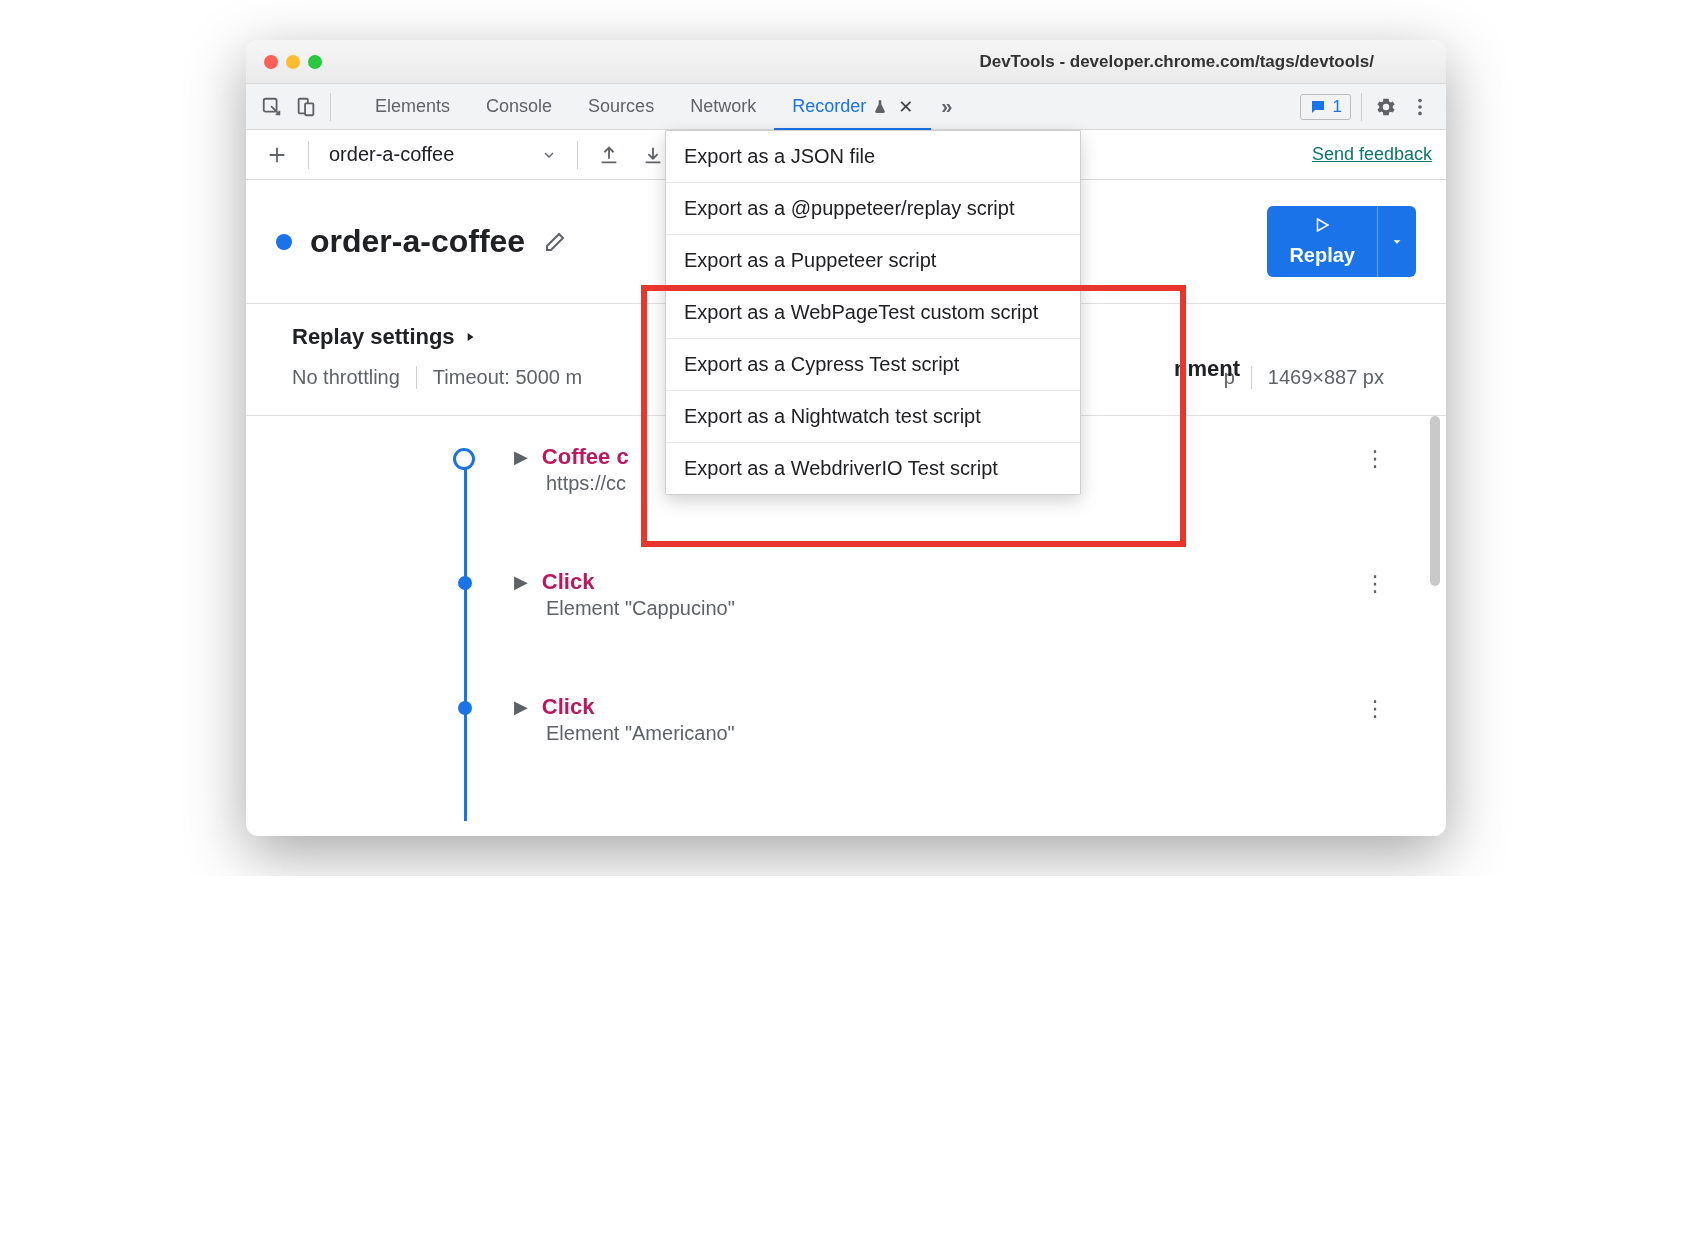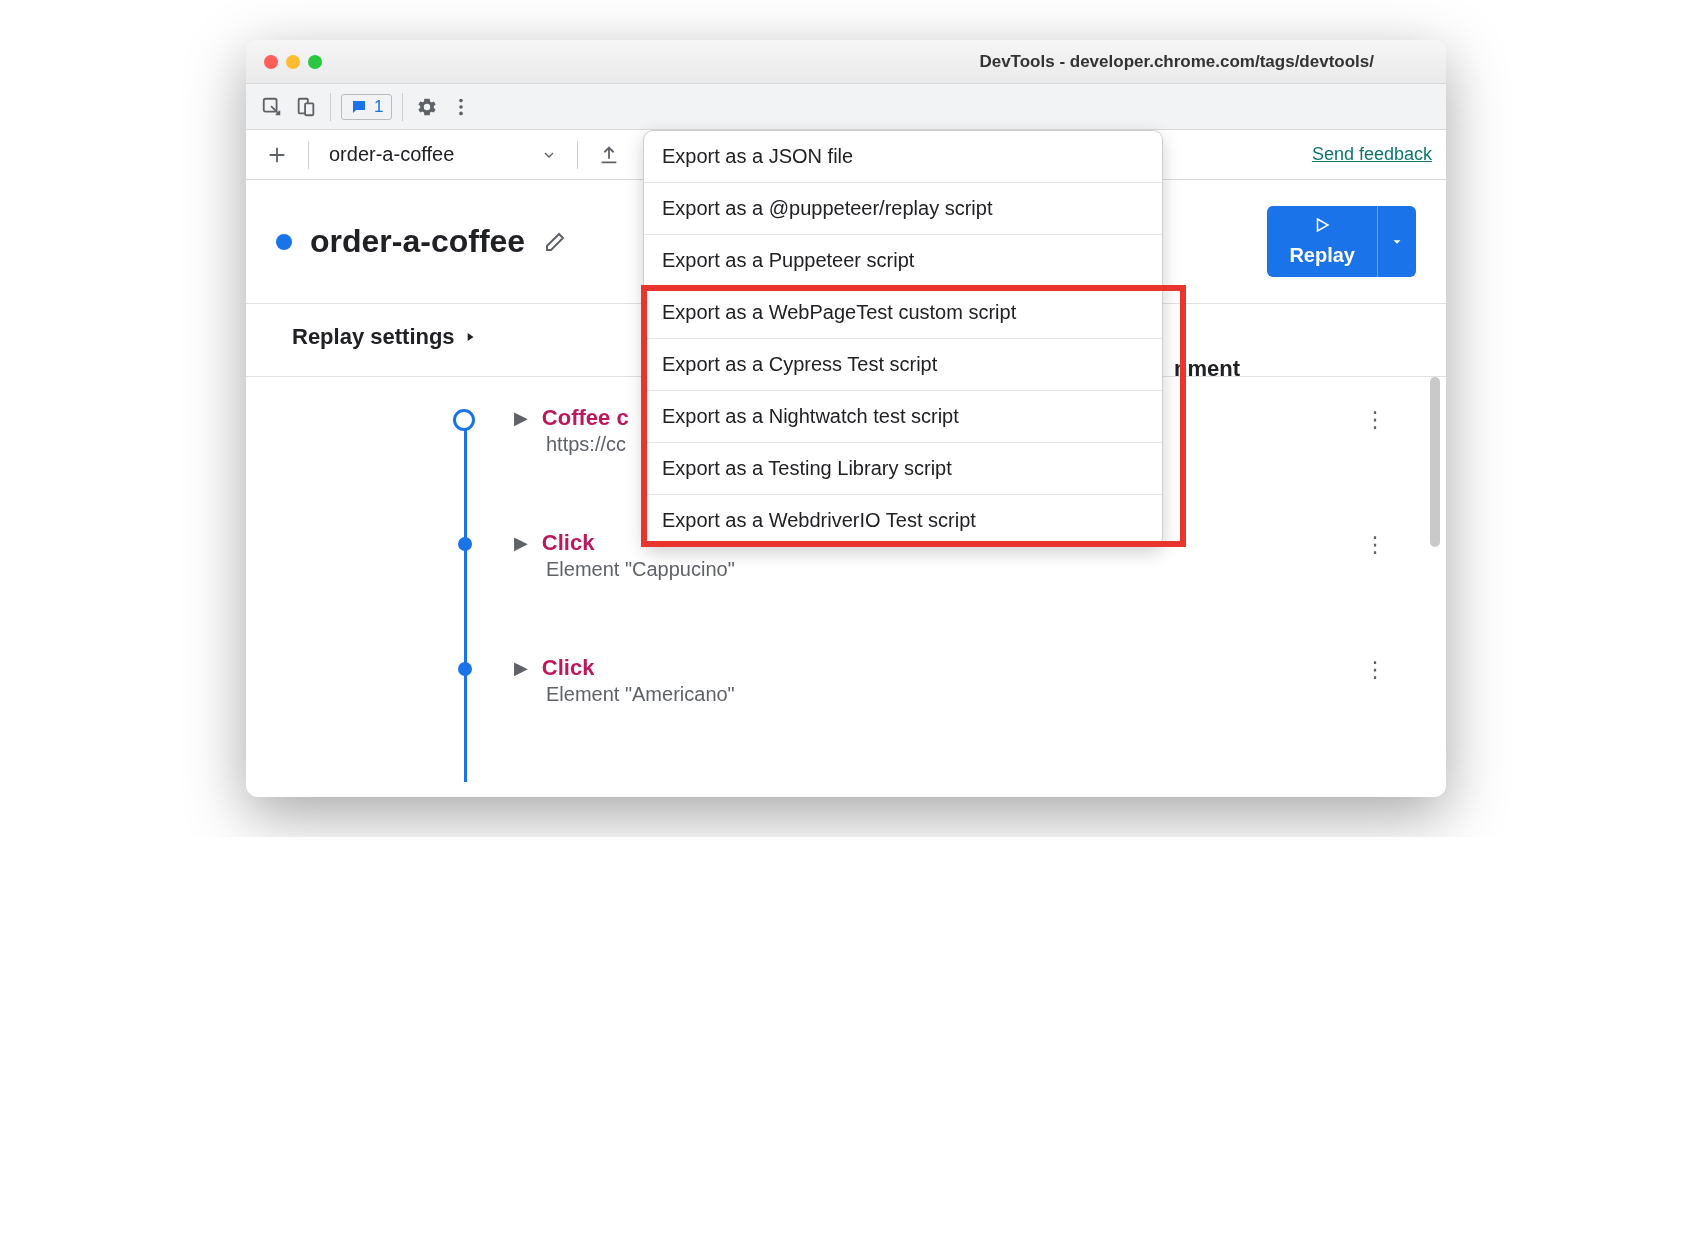--- a/index.html
+++ b/index.html
@@ -61,21 +61,21 @@
   .step { position:relative; padding: 8px 60px 36px 60px; }
   .node { position:absolute; left:0; top:12px; width:22px; height:22px; border-radius:50%;}
   .node.big { background:#fff; border:3px solid #1a73e8; left:-1px;}
   .node.small { width:14px; height:14px; background:#1a73e8; left:4px; top:15px;}
   .step-head { display:flex; align-items:center; gap:14px;}
   .caret-r { color:#5f6368; font-size:18px;}
   .step-title { font-size:22px; font-weight:600; color:#be185d;}
   .step-sub { font-size:20px; color:#5f6368; margin-left:32px; margin-top:2px;}
   .step-menu { position:absolute; right:60px; top:10px; color:#5f6368; font-size:22px;}
   .export-menu {
-    position:absolute; left:397px; top:0px; width:520px; background:#fff; border:1px solid #cfcfcf; border-radius:10px;
+    position:absolute; left:419px; top:0px; width:416px; background:#fff; border:1px solid #cfcfcf; border-radius:1px;
     box-shadow: 0 6px 18px rgba(0,0,0,0.18); z-index:30;
   }
   .export-item { padding: 14px 18px; font-size:20px; color:#202124; border-bottom:1px solid #e6e6e6; cursor:pointer;}
   .export-item:last-child { border-bottom:none;}
   .highlight-box { position:absolute; left:395px; top:155px; width:545px; height:262px; border:6px solid #e8352e; z-index:31; pointer-events:none;}
   .content-wrap { position:relative; }
   svg { display:block; }
 </style>
 </head>
 <body>
@@ -99,20 +99,36 @@
           <path d="M11 11 L20 20 M16 20 L20 20 L20 16"></path>
         </svg>
     </div>
     <div class="tb-icon">
       <svg width="22" height="22" viewBox="0 0 24 24" fill="none" stroke="#5f6368" stroke-width="2">
           <rect x="4" y="3" width="10" height="16" rx="1"></rect>
           <rect x="11" y="8" width="9" height="13" rx="1" fill="#f1f3f4"></rect>
         </svg>
     </div>
     <div class="divider"></div>
+    <div class="tabs">
+      <div class="tab">Elements</div>
+      <div class="tab">Console</div>
+      <div class="tab">Sources</div>
+      <div class="tab">Network</div>
+      <div class="tab active">
+        <span>Recorder</span>
+        <span class="flask">
+          <svg width="16" height="16" viewBox="0 0 24 24" fill="#5f6368">
+              <path d="M10 2h4v6l5 10a2 2 0 0 1-1.8 3H6.8A2 2 0 0 1 5 18l5-10V2z"></path>
+            </svg>
+        </span>
+        <span class="tab-close">✕</span>
+      </div>
+      <div class="overflow">»</div>
+    </div>
     <div class="issues">
       <svg width="18" height="18" viewBox="0 0 24 24" fill="#1a73e8">
           <path d="M4 4h16v12H8l-4 4V4z"></path>
         </svg>
       <span>1</span>
     </div>
     <div class="divider"></div>
     <div class="tb-icon">
       <svg width="22" height="22" viewBox="0 0 24 24" fill="#5f6368">
           <path d="M19.4 13a7.5 7.5 0 0 0 0-2l2-1.6-2-3.4-2.4 1a7.5 7.5 0 0 0-1.7-1L15 3h-6l-.3 2.9a7.5 7.5 0 0 0-1.7 1l-2.4-1-2 3.4L4.6 11a7.5 7.5 0 0 0 0 2l-2 1.6 2 3.4 2.4-1a7.5 7.5 0 0 0 1.7 1L9 21h6l.3-2.9a7.5 7.5 0 0 0 1.7-1l2.4 1 2-3.4L19.4 13zM12 15.5A3.5 3.5 0 1 1 12 8.5a3.5 3.5 0 0 1 0 7z"></path>
@@ -201,20 +217,27 @@
     <div class="settings-row" style="position:relative;">
       <div class="settings-title">
         <span>Replay settings</span>
         <span>
           <svg width="14" height="14" viewBox="0 0 24 24" fill="#202124">
               <path d="M8 5l10 7-10 7V5z"></path>
             </svg>
         </span>
       </div>
       <div style="position:absolute; right:206px; top:20px; font-size:22px; font-weight:600; color:#202124;margin-top:32px;">nment</div>
+      <div class="settings-detail">
+        <div class="sd-item">No throttling</div>
+        <div class="sd-item">Timeout: 5000 m</div>
+        <div style="flex:1"></div>
+        <div class="sd-item" style="border-left:none;">p</div>
+        <div class="sd-item">1469×887 px</div>
+      </div>
     </div>
 
     <div class="steps-area">
       <div class="timeline">
         <div class="line"></div>
 
         <div class="step">
           <div class="node big"></div>
           <div class="step-head">
             <span class="caret-r">▶</span>
@@ -250,20 +273,19 @@
       </div>
     </div>
 
     <div class="export-menu">
       <div class="export-item">Export as a JSON file</div>
       <div class="export-item">Export as a @puppeteer/replay script</div>
       <div class="export-item">Export as a Puppeteer script</div>
       <div class="export-item">Export as a WebPageTest custom script</div>
       <div class="export-item">Export as a Cypress Test script</div>
       <div class="export-item">Export as a Nightwatch test script</div>
-      <div class="export-item">Export as a Testing Library script</div>
       <div class="export-item">Export as a WebdriverIO Test script</div>
     </div>
 
     <div class="highlight-box"></div>
 
   </div>
 </div>
 
 </body></html>

